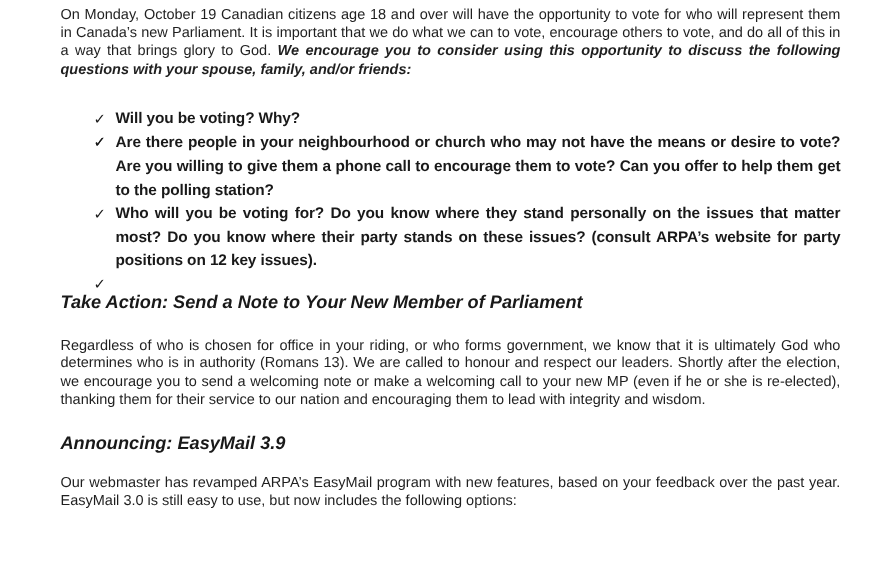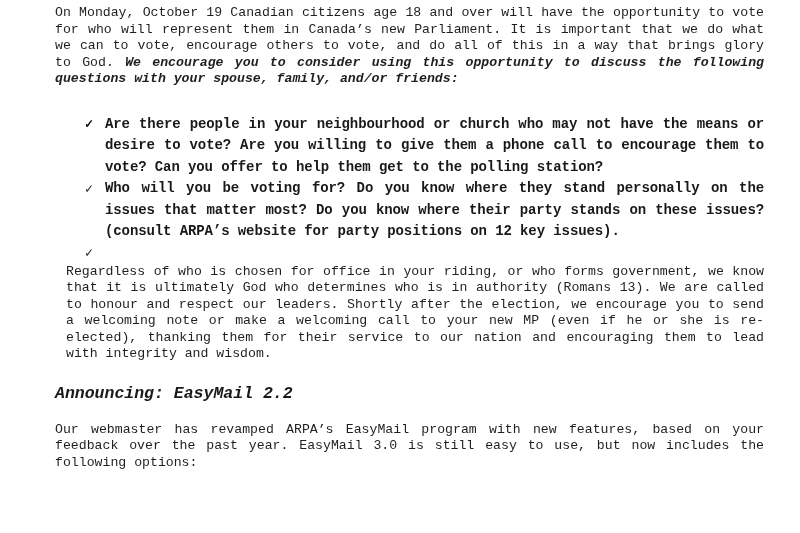--- a/index.html
+++ b/index.html
@@ -8,21 +8,21 @@
     background: #ffffff;
     width: 800px;
     height: 533px;
     overflow: hidden;
   }
   .page {
     box-sizing: border-box;
     width: 800px;
     height: 533px;
     padding: 4px 36px 0 55px;
-    font-family: Liberation Mono, monospace;
+    font-family: Liberation Sans, sans-serif;
     color: #1f1f1f;
   }
   .para {
     margin: 0;
     font-size: 13.2px;
     line-height: 16.5px;
     text-align: justify;
     color: #1f1f1f;
   }
   .intro { margin-top: 1px; }
@@ -53,35 +53,36 @@
   }
   .heading {
     margin: 0;
     font-size: 16.5px;
     line-height: 20px;
     font-weight: 700;
     font-style: italic;
     color: #191919;
   }
   .heading-take-action { margin-top: 17px; }
-  .para-take-action   { margin-top: 21px; margin-left: 11px; }
+  .para-take-action   { margin-top: 21px; }
   .heading-easymail   { margin-top: 21px; }
   .para-easymail      { margin-top: 18px; }
 </style>
 </head>
 <body>
 
 <div class="page">
 
   <p class="para intro"><span>On Monday, October 19 Canadian citizens age 18 and over will have the opportunity to vote for who will represent them in Canada’s new Parliament. It is important that we do what we can to vote, encourage others to vote, and do all of this in a way that brings glory to God. </span><span class="em">We encourage you to consider using this opportunity to discuss the following questions with your spouse, family, and/or friends:</span></p>
 
   <div class="checklist">
 
     <div class="check-item">
       <span class="check-mark">✓</span>
+      <span class="check-text">Will you be voting? Why?</span>
     </div>
 
     <div class="check-item">
       <span class="check-mark">✓</span>
     </div>
 
     <div class="check-item">
       <span class="check-mark">✓</span>
       <span class="check-text">Are there people in your neighbourhood or church who may not have the means or desire to vote? Are you willing to give them a phone call to encourage them to vote? Can you offer to help them get to the polling station?</span>
     </div>
@@ -90,20 +91,21 @@
       <span class="check-mark">✓</span>
       <span class="check-text">Who will you be voting for? Do you know where they stand personally on the issues that matter most? Do you know where their party stands on these issues? (consult ARPA’s website for party positions on 12 key issues).</span>
     </div>
 
     <div class="check-item">
       <span class="check-mark">✓</span>
     </div>
 
   </div>
 
+  <h2 class="heading heading-take-action">Take Action: Send a Note to Your New Member of Parliament</h2>
 
   <p class="para para-take-action">Regardless of who is chosen for office in your riding, or who forms government, we know that it is ultimately God who determines who is in authority (Romans 13). We are called to honour and respect our leaders. Shortly after the election, we encourage you to send a welcoming note or make a welcoming call to your new MP (even if he or she is re-elected), thanking them for their service to our nation and encouraging them to lead with integrity and wisdom.</p>
 
-  <h2 class="heading heading-easymail">Announcing: EasyMail 2.2</h2>
+  <h2 class="heading heading-easymail">Announcing: EasyMail 3.9</h2>
 
   <p class="para para-easymail">Our webmaster has revamped ARPA’s EasyMail program with new features, based on your feedback over the past year. EasyMail 3.0 is still easy to use, but now includes the following options:</p>
 
 </div>
 
 </body></html>

